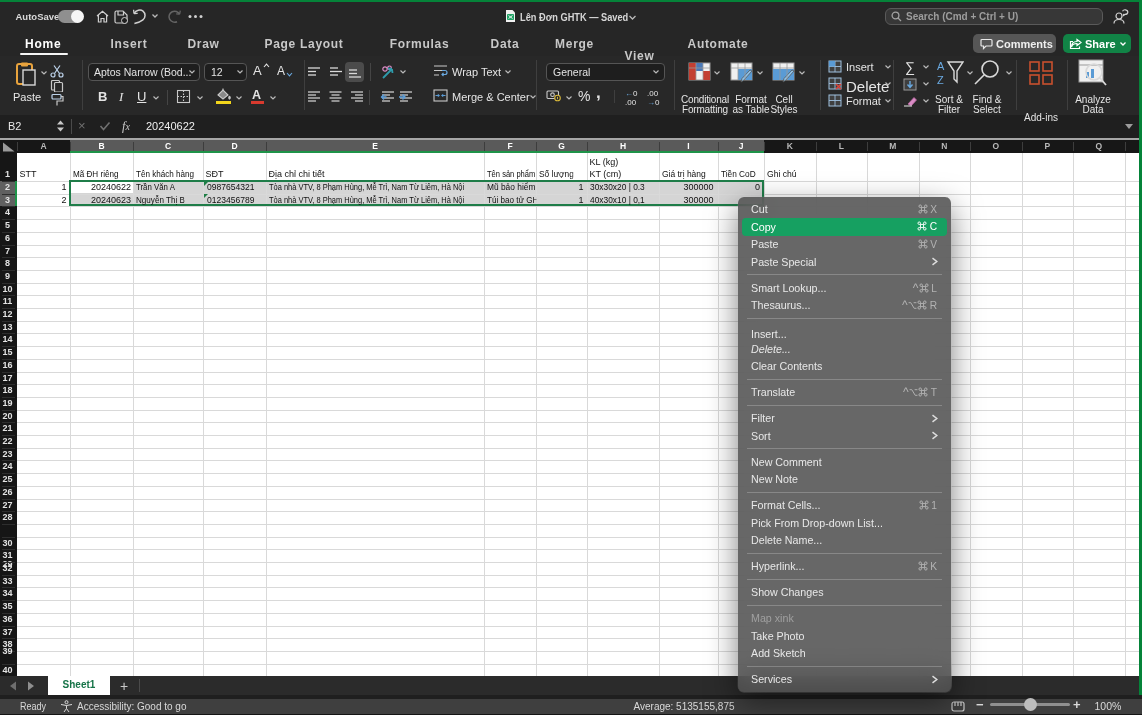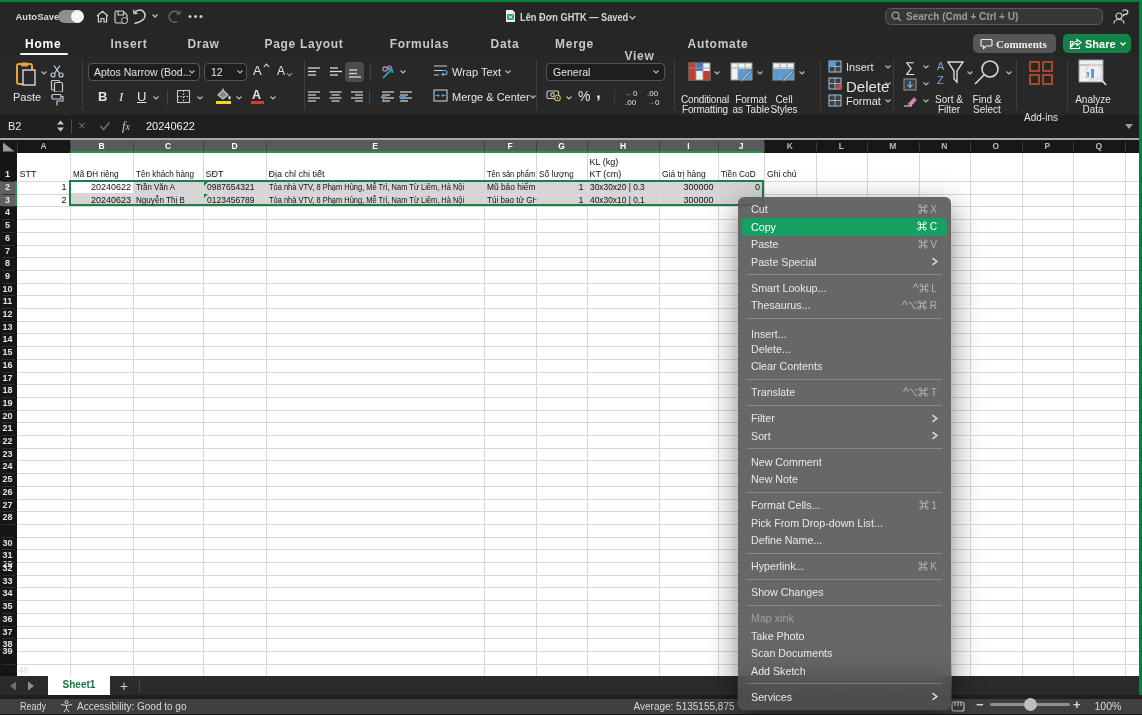--- a/index.html
+++ b/index.html
@@ -188,21 +188,21 @@
 <div class="ab hnum" style="left:0;top:600.0999999999999px;width:15px;line-height:12.700000000000045px;">35</div>
 <div class="ab" style="left:2px;top:612.8px;width:13px;height:1px;background:#2e2e2e;"></div>
 <div class="ab hnum" style="left:0;top:612.8px;width:15px;line-height:12.700000000000045px;">36</div>
 <div class="ab" style="left:2px;top:625.5px;width:13px;height:1px;background:#2e2e2e;"></div>
 <div class="ab hnum" style="left:0;top:625.5px;width:15px;line-height:12.700000000000045px;">37</div>
 <div class="ab" style="left:2px;top:638.2px;width:13px;height:1px;background:#2e2e2e;"></div>
 <div class="ab hnum" style="left:0;top:638.2px;width:15px;line-height:12.699999999999932px;">38</div>
 <div class="ab" style="left:2px;top:650.9px;width:13px;height:1px;background:#2e2e2e;"></div>
 <div class="ab hnum" style="left:0;top:645px;width:15px;line-height:12.699999999999932px;">39</div>
 <div class="ab" style="left:2px;top:663.5999999999999px;width:13px;height:1px;background:#2e2e2e;"></div>
-<div class="ab hnum" style="left:0;top:663.5999999999999px;width:15px;line-height:12.700000000000045px;margin-left:16px;">40</div>
+<div class="ab hnum" style="left:0;top:663.5999999999999px;width:15px;line-height:12.700000000000045px;">40</div>
 <div class="ab" style="left:2px;top:676.3px;width:13px;height:1px;background:#2e2e2e;"></div>
 <div class="ab" style="left:68.5px;top:179.5px;width:695.5px;height:26.900000000000006px;border:2px solid #1f7d49;box-sizing:border-box;"></div>
 <div class="ab ctext" style="left:19.5px;top:167.6px;line-height:13px;">STT</div>
 <div class="ab ctext" style="left:72.5px;top:167.6px;line-height:13px;transform:scaleX(0.9);transform-origin:0 50%;">Mã ĐH riêng</div>
 <div class="ab ctext" style="left:135.5px;top:167.6px;line-height:13px;transform:scaleX(0.9);transform-origin:0 50%;">Tên khách hàng</div>
 <div class="ab ctext" style="left:205.5px;top:167.6px;line-height:13px;">SĐT</div>
 <div class="ab ctext" style="left:268.5px;top:167.6px;line-height:13px;">Địa chỉ chi tiết</div>
 <div class="ab ctext" style="left:486.5px;top:167.6px;line-height:13px;width:58.333333333333336px;transform:scaleX(0.84);transform-origin:0 50%;">Tên sản phẩm</div>
 <div class="ab ctext" style="left:538.5px;top:167.6px;line-height:13px;transform:scaleX(0.93);transform-origin:0 50%;">Số lượng</div>
 <div class="ab ctext" style="left:589.5px;top:156px;line-height:12px;">KL (kg)<br>KT (cm)</div>
@@ -291,21 +291,21 @@
 <div class="ab" style="left:419.5px;top:36.5px;transform:translateX(-50%);font-size:12px;font-weight:bold;letter-spacing:0.7px;color:#c8c8c8;white-space:nowrap;">Formulas</div>
 <div class="ab" style="left:505px;top:36.5px;transform:translateX(-50%);font-size:12px;font-weight:bold;letter-spacing:0.7px;color:#c8c8c8;white-space:nowrap;">Data</div>
 <div class="ab" style="left:574.5px;top:36.5px;transform:translateX(-50%);font-size:12px;font-weight:bold;letter-spacing:0.7px;color:#c8c8c8;white-space:nowrap;">Merge</div>
 <div class="ab" style="left:639.5px;top:49px;transform:translateX(-50%);font-size:12px;font-weight:bold;letter-spacing:0.7px;color:#c8c8c8;white-space:nowrap;">View</div>
 <div class="ab" style="left:718px;top:36.5px;transform:translateX(-50%);font-size:12px;font-weight:bold;letter-spacing:0.7px;color:#c8c8c8;white-space:nowrap;">Automate</div>
 <div class="ab" style="left:19.5px;top:52.5px;width:48px;height:2px;background:#f5f5f5;border-radius:1px;"></div>
 <div class="ab" style="left:973px;top:34px;width:83px;height:19px;border-radius:5px;background:#565656;"></div>
 <svg class="ab" style="left:980px;top:38px;" width="13" height="12" viewBox="0 0 13 12" fill="none" stroke="#e8e8e8" stroke-width="1.2">
       <path d="M2 1.5 H11 Q12 1.5 12 2.5 V7 Q12 8 11 8 H6 L3.5 10.5 V8 H2 Q1 8 1 7 V2.5 Q1 1.5 2 1.5 Z"></path>
     </svg>
-<div class="ab" style="left:996px;top:38px;font-size:11px;font-weight:bold;color:#efefef;font-family:Liberation Serif, serif;">Comments</div>
+<div class="ab" style="left:996px;top:38px;font-size:11px;font-weight:bold;color:#efefef;">Comments</div>
 <div class="ab" style="left:1063px;top:34px;width:68px;height:19px;border-radius:5px;background:#118346;"></div>
 <svg class="ab" style="left:1069px;top:37.5px;" width="13" height="12" viewBox="0 0 13 12" fill="none" stroke="#ffffff" stroke-width="1.2">
       <path d="M8 1.5 L12 4.5 L8 7.5 V5.5 Q3.5 5.5 2.5 9 Q2.5 3.5 8 3.5 Z"></path>
       <path d="M10.5 8.5 V10.5 H1.5 V3.5 H4"></path>
     </svg>
 <div class="ab" style="left:1085px;top:38px;font-size:11px;font-weight:bold;color:#ffffff;">Share</div>
 <svg class="ab" style="left:1119px;top:41px;" width="8" height="6" viewBox="0 0 8 6" fill="none" stroke="#ffffff" stroke-width="1.3">
       <path d="M1.5 1.5 L4 4 L6.5 1.5"></path>
     </svg>
 <div class="ab" style="left:82px;top:60px;width:1px;height:50px;background:#3f3f3f;"></div>
@@ -674,21 +674,21 @@
             <path fill="none" stroke="currentColor" stroke-width="1.7" d="M1 3 H5 L11 13 H15 M10 3 H15"></path>
           </svg><svg width="10" height="10" viewBox="0 0 16 16" style="display:inline-block;vertical-align:-1px;">
             <path fill="none" stroke="currentColor" stroke-width="1.5" d="M5.5 5.5 H10.5 V10.5 H5.5 Z M5.5 5.5 V3.5 A2 2 0 1 0 3.5 5.5 H5.5 M10.5 5.5 H12.5 A2 2 0 1 0 10.5 3.5 V5.5 M10.5 10.5 V12.5 A2 2 0 1 0 12.5 10.5 H10.5 M5.5 10.5 H3.5 A2 2 0 1 0 5.5 12.5 V10.5"></path>
           </svg> R</span>
       </div>
 <div style="height:1px;background:rgba(255,255,255,0.22);margin:3.75px 9px;"></div>
 <div style="height:17.5px;padding:0 13.5px;display:flex;justify-content:space-between;align-items:flex-end;">
         <span style="font-size:10.7px;color:#e8e8e8;white-space:nowrap;">Insert...</span>
         <span style="font-size:10.2px;color:#b3b3b3;white-space:nowrap;letter-spacing:0.5px;"></span>
       </div>
-<div style="height:17.5px;padding:0 13.5px;display:flex;justify-content:space-between;align-items:center;">
+<div style="height:17.5px;padding:0 13.5px;display:flex;justify-content:space-between;align-items:center;font-style:italic;">
         <span style="font-size:10.7px;color:#e8e8e8;white-space:nowrap;">Delete...</span>
         <span style="font-size:10.2px;color:#b3b3b3;white-space:nowrap;letter-spacing:0.5px;"></span>
       </div>
 <div style="height:17.5px;padding:0 13.5px;display:flex;justify-content:space-between;align-items:center;">
         <span style="font-size:10.7px;color:#e8e8e8;white-space:nowrap;">Clear Contents</span>
         <span style="font-size:10.2px;color:#b3b3b3;white-space:nowrap;letter-spacing:0.5px;"></span>
       </div>
 <div style="height:1px;background:rgba(255,255,255,0.22);margin:3.75px 9px;"></div>
 <div style="height:17.5px;padding:0 13.5px;display:flex;justify-content:space-between;align-items:center;">
         <span style="font-size:10.7px;color:#e8e8e8;white-space:nowrap;">Translate</span>
@@ -725,21 +725,21 @@
         <span style="font-size:10.7px;color:#e8e8e8;white-space:nowrap;">Format Cells...</span>
         <span style="font-size:10.2px;color:#b3b3b3;white-space:nowrap;letter-spacing:0.5px;"><svg width="10" height="10" viewBox="0 0 16 16" style="display:inline-block;vertical-align:-1px;">
             <path fill="none" stroke="currentColor" stroke-width="1.5" d="M5.5 5.5 H10.5 V10.5 H5.5 Z M5.5 5.5 V3.5 A2 2 0 1 0 3.5 5.5 H5.5 M10.5 5.5 H12.5 A2 2 0 1 0 10.5 3.5 V5.5 M10.5 10.5 V12.5 A2 2 0 1 0 12.5 10.5 H10.5 M5.5 10.5 H3.5 A2 2 0 1 0 5.5 12.5 V10.5"></path>
           </svg> 1</span>
       </div>
 <div style="height:17.5px;padding:0 13.5px;display:flex;justify-content:space-between;align-items:center;">
         <span style="font-size:10.7px;color:#e8e8e8;white-space:nowrap;">Pick From Drop-down List...</span>
         <span style="font-size:10.2px;color:#b3b3b3;white-space:nowrap;letter-spacing:0.5px;"></span>
       </div>
 <div style="height:17.5px;padding:0 13.5px;display:flex;justify-content:space-between;align-items:center;">
-        <span style="font-size:10.7px;color:#e8e8e8;white-space:nowrap;">Define Name...</span>
+        <span style="font-size:10.7px;color:#e8e8e8;white-space:nowrap;">Delete Name...</span>
         <span style="font-size:10.2px;color:#b3b3b3;white-space:nowrap;letter-spacing:0.5px;"></span>
       </div>
 <div style="height:1px;background:rgba(255,255,255,0.22);margin:3.75px 9px;"></div>
 <div style="height:17.5px;padding:0 13.5px;display:flex;justify-content:space-between;align-items:center;">
         <span style="font-size:10.7px;color:#e8e8e8;white-space:nowrap;">Hyperlink...</span>
         <span style="font-size:10.2px;color:#b3b3b3;white-space:nowrap;letter-spacing:0.5px;"><svg width="10" height="10" viewBox="0 0 16 16" style="display:inline-block;vertical-align:-1px;">
             <path fill="none" stroke="currentColor" stroke-width="1.5" d="M5.5 5.5 H10.5 V10.5 H5.5 Z M5.5 5.5 V3.5 A2 2 0 1 0 3.5 5.5 H5.5 M10.5 5.5 H12.5 A2 2 0 1 0 10.5 3.5 V5.5 M10.5 10.5 V12.5 A2 2 0 1 0 12.5 10.5 H10.5 M5.5 10.5 H3.5 A2 2 0 1 0 5.5 12.5 V10.5"></path>
           </svg> K</span>
       </div>
 <div style="height:1px;background:rgba(255,255,255,0.22);margin:3.75px 9px;"></div>
@@ -750,24 +750,20 @@
 <div style="height:1px;background:rgba(255,255,255,0.22);margin:3.75px 9px;"></div>
 <div style="height:17.5px;padding:0 13.5px;display:flex;justify-content:space-between;align-items:center;">
         <span style="font-size:10.7px;color:#a0a0a0;white-space:nowrap;">Map xink</span>
         <span style="font-size:10.2px;color:#b3b3b3;white-space:nowrap;letter-spacing:0.5px;"></span>
       </div>
 <div style="height:17.5px;padding:0 13.5px;display:flex;justify-content:space-between;align-items:center;">
         <span style="font-size:10.7px;color:#e8e8e8;white-space:nowrap;">Take Photo</span>
         <span style="font-size:10.2px;color:#b3b3b3;white-space:nowrap;letter-spacing:0.5px;"></span>
       </div>
 <div style="height:17.5px;padding:0 13.5px;display:flex;justify-content:space-between;align-items:center;">
-        <span style="font-size:10.7px;color:#e8e8e8;white-space:nowrap;">Scan Documents</span>
-        <span style="font-size:10.2px;color:#b3b3b3;white-space:nowrap;letter-spacing:0.5px;"></span>
-      </div>
-<div style="height:17.5px;padding:0 13.5px;display:flex;justify-content:space-between;align-items:center;">
         <span style="font-size:10.7px;color:#e8e8e8;white-space:nowrap;">Add Sketch</span>
         <span style="font-size:10.2px;color:#b3b3b3;white-space:nowrap;letter-spacing:0.5px;"></span>
       </div>
 <div style="height:1px;background:rgba(255,255,255,0.22);margin:3.75px 9px;"></div>
 <div style="height:17.5px;padding:0 13.5px;display:flex;justify-content:space-between;align-items:center;">
         <span style="font-size:10.7px;color:#e8e8e8;white-space:nowrap;">Services</span>
         <span style="font-size:10.2px;color:#b3b3b3;white-space:nowrap;letter-spacing:0.5px;"><span style="color:#e8e8e8;"><svg width="7" height="9" viewBox="0 0 7 9" style="display:inline-block;vertical-align:-1px;">
               <path d="M1.5 1.2 L5.8 4.5 L1.5 7.8" fill="none" stroke="#dedede" stroke-width="1.5"></path>
             </svg></span></span>
       </div>

